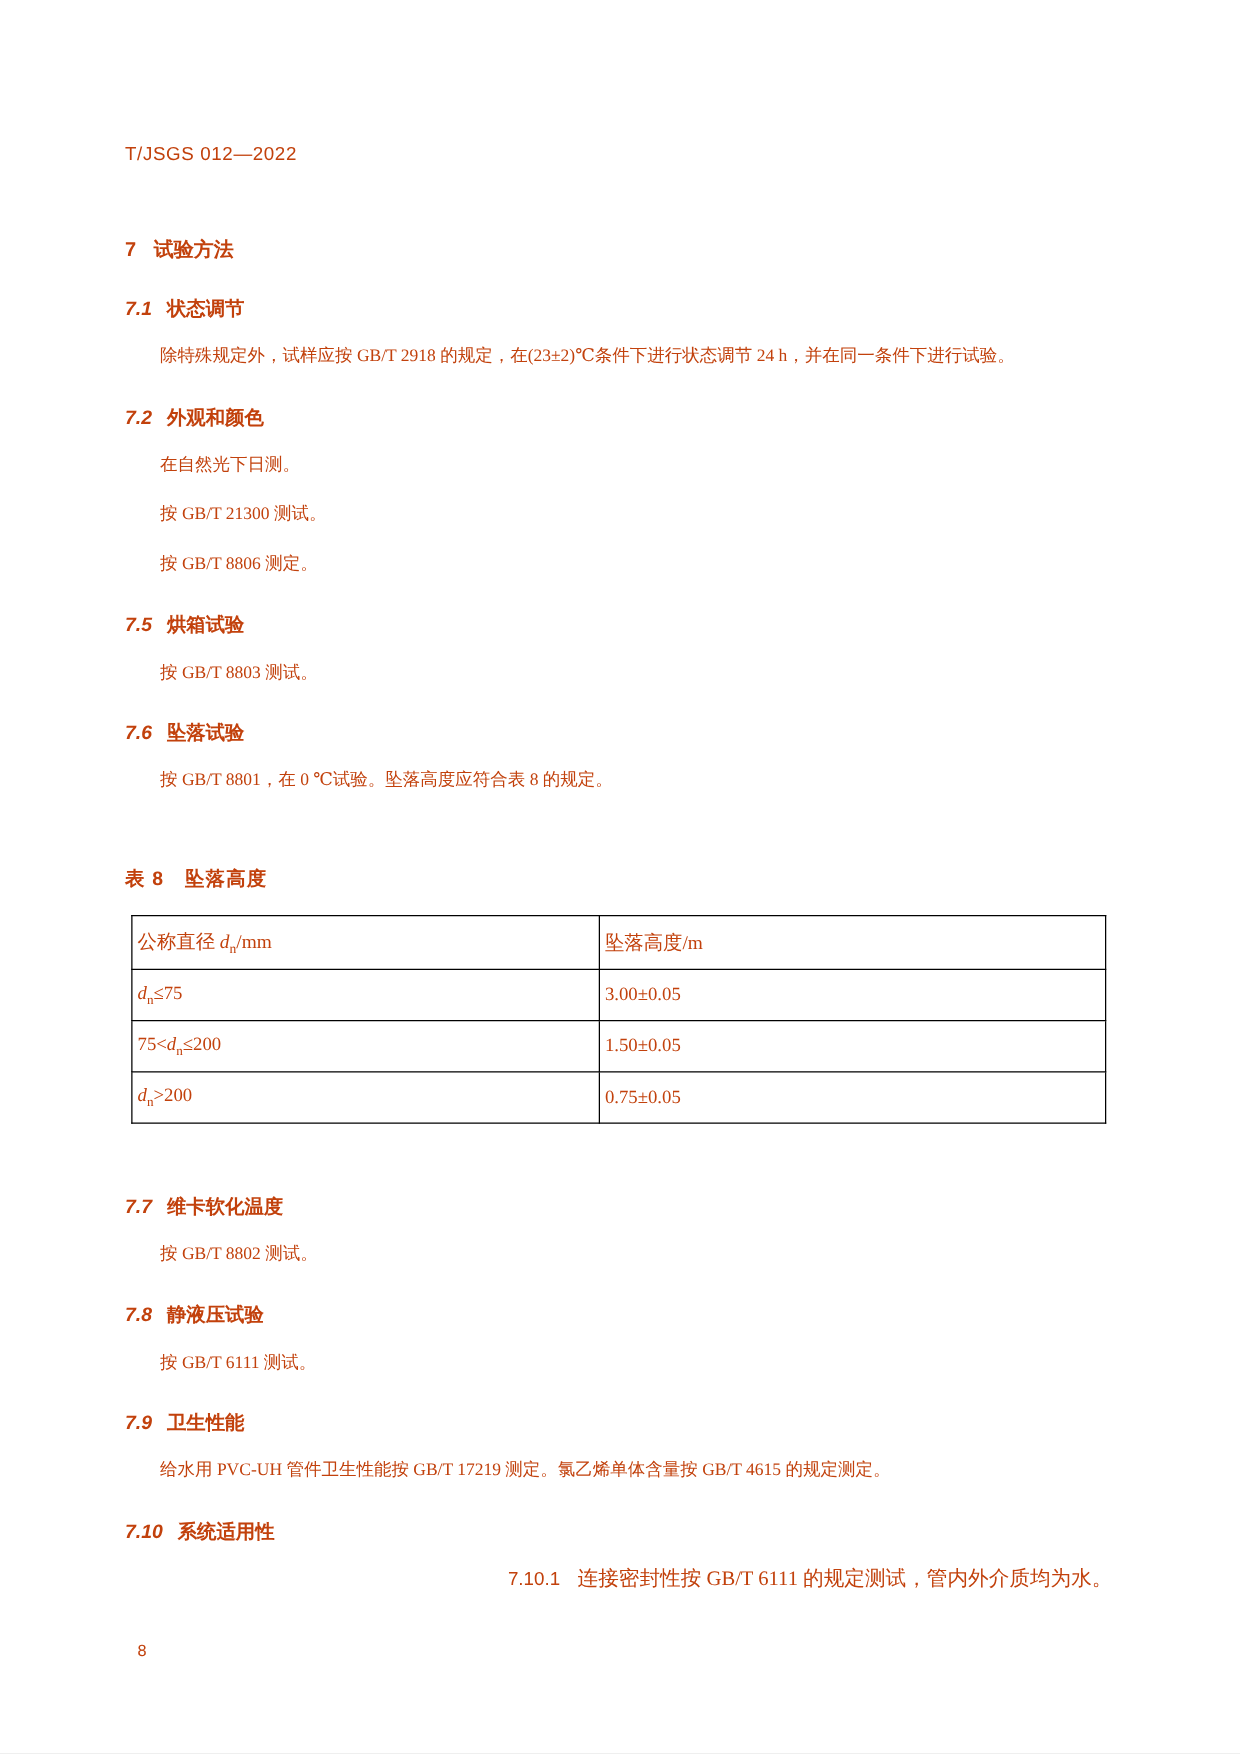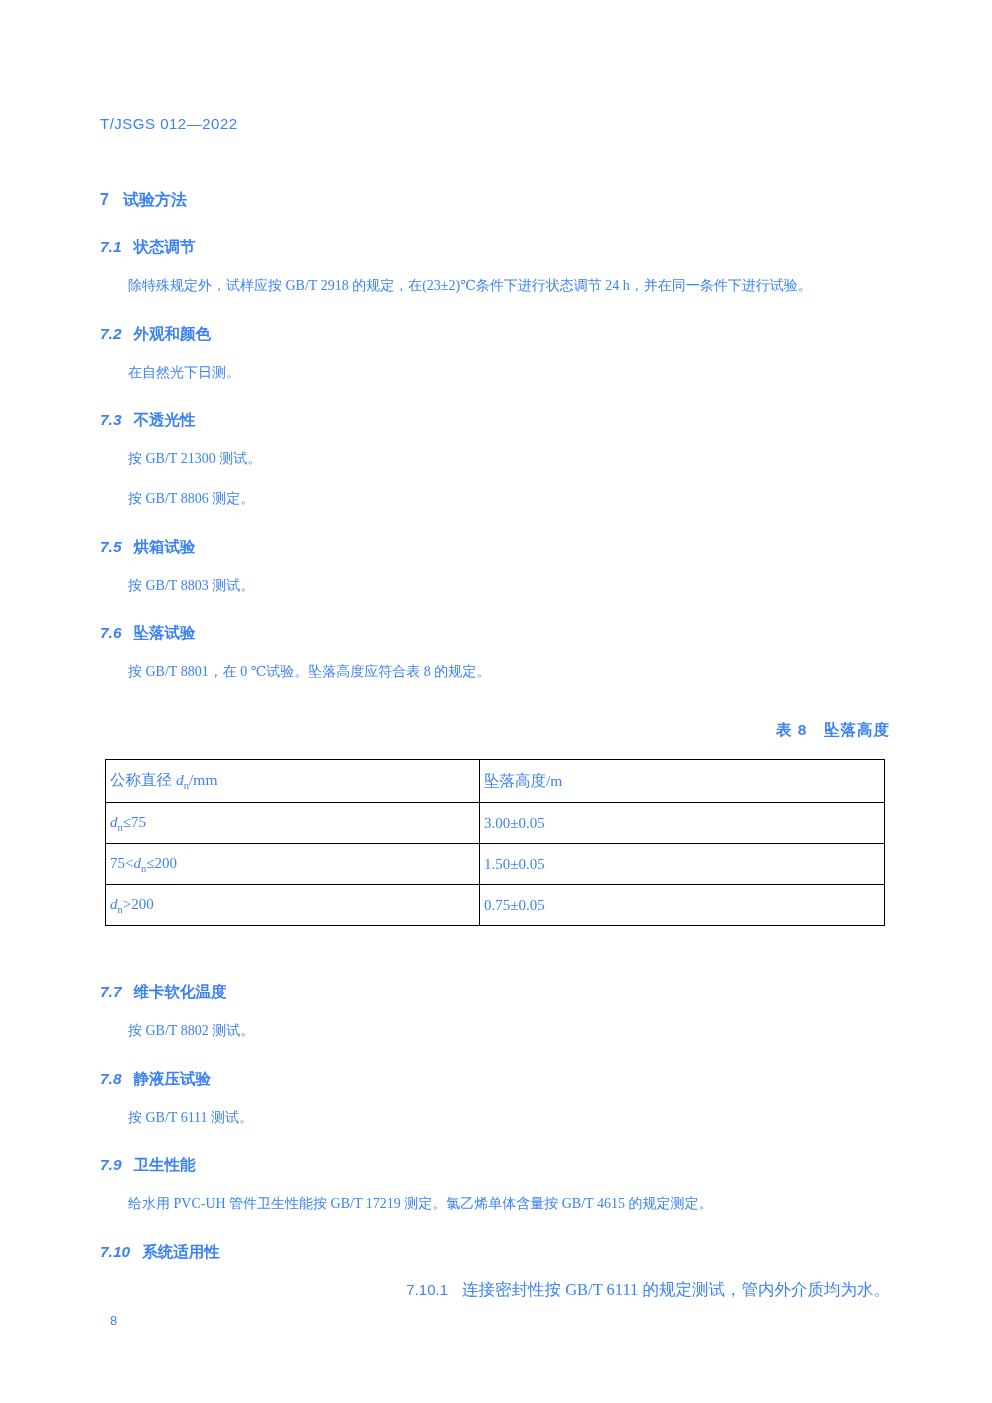--- a/index.html
+++ b/index.html
@@ -8,21 +8,21 @@
     background: #d9d9d9;
   }
   .page {
     width: 992px;
     height: 1403px;
     background: #ffffff;
     margin: 0 auto;
     position: relative;
     box-sizing: border-box;
     font-family: "Liberation Serif", "DejaVu Serif", serif;
-    color: #3b82f6;
+    color: #c2410c;
     overflow: hidden;
   }
   .content {
     position: absolute;
     left: 100px;
     top: 0;
     width: 790px;
   }
   .header {
     margin-top: 115px;
@@ -63,22 +63,22 @@
     line-height: 1.6;
     text-indent: 0;
     text-align: right;
   }
   .numpara .num {
     font-family: "Liberation Sans", sans-serif;
     font-size: 15px;
     margin-right: 14px;
   }
   .tbl-title {
-    text-align: right;
-    margin-top: 36px;
+    text-align: left;
+    margin-top: 56px;
     font-family: "Liberation Sans", sans-serif;
     font-weight: bold;
     font-size: 15.5px;
     letter-spacing: 1px;
   }
   table.data {
     margin: 18px auto 0 auto;
     border-collapse: collapse;
     width: 780px;
     font-size: 15px;
@@ -123,23 +123,20 @@
     <div class="h2">
       <span class="num">7.1</span><span>状态调节</span>
     </div>
     <div class="para">除特殊规定外，试样应按 GB/T 2918 的规定，在(23±2)℃条件下进行状态调节 24 h，并在同一条件下进行试验。</div>
 
     <div class="h2">
       <span class="num">7.2</span><span>外观和颜色</span>
     </div>
     <div class="para">在自然光下日测。</div>
 
-    <div class="h2">
-      <span class="num">7.3</span><span>不透光性</span>
-    </div>
     <div class="para">按 GB/T 21300 测试。</div>
 
     <div class="para">按 GB/T 8806 测定。</div>
 
     <div class="h2">
       <span class="num">7.5</span><span>烘箱试验</span>
     </div>
     <div class="para">按 GB/T 8803 测试。</div>
 
     <div class="h2">

